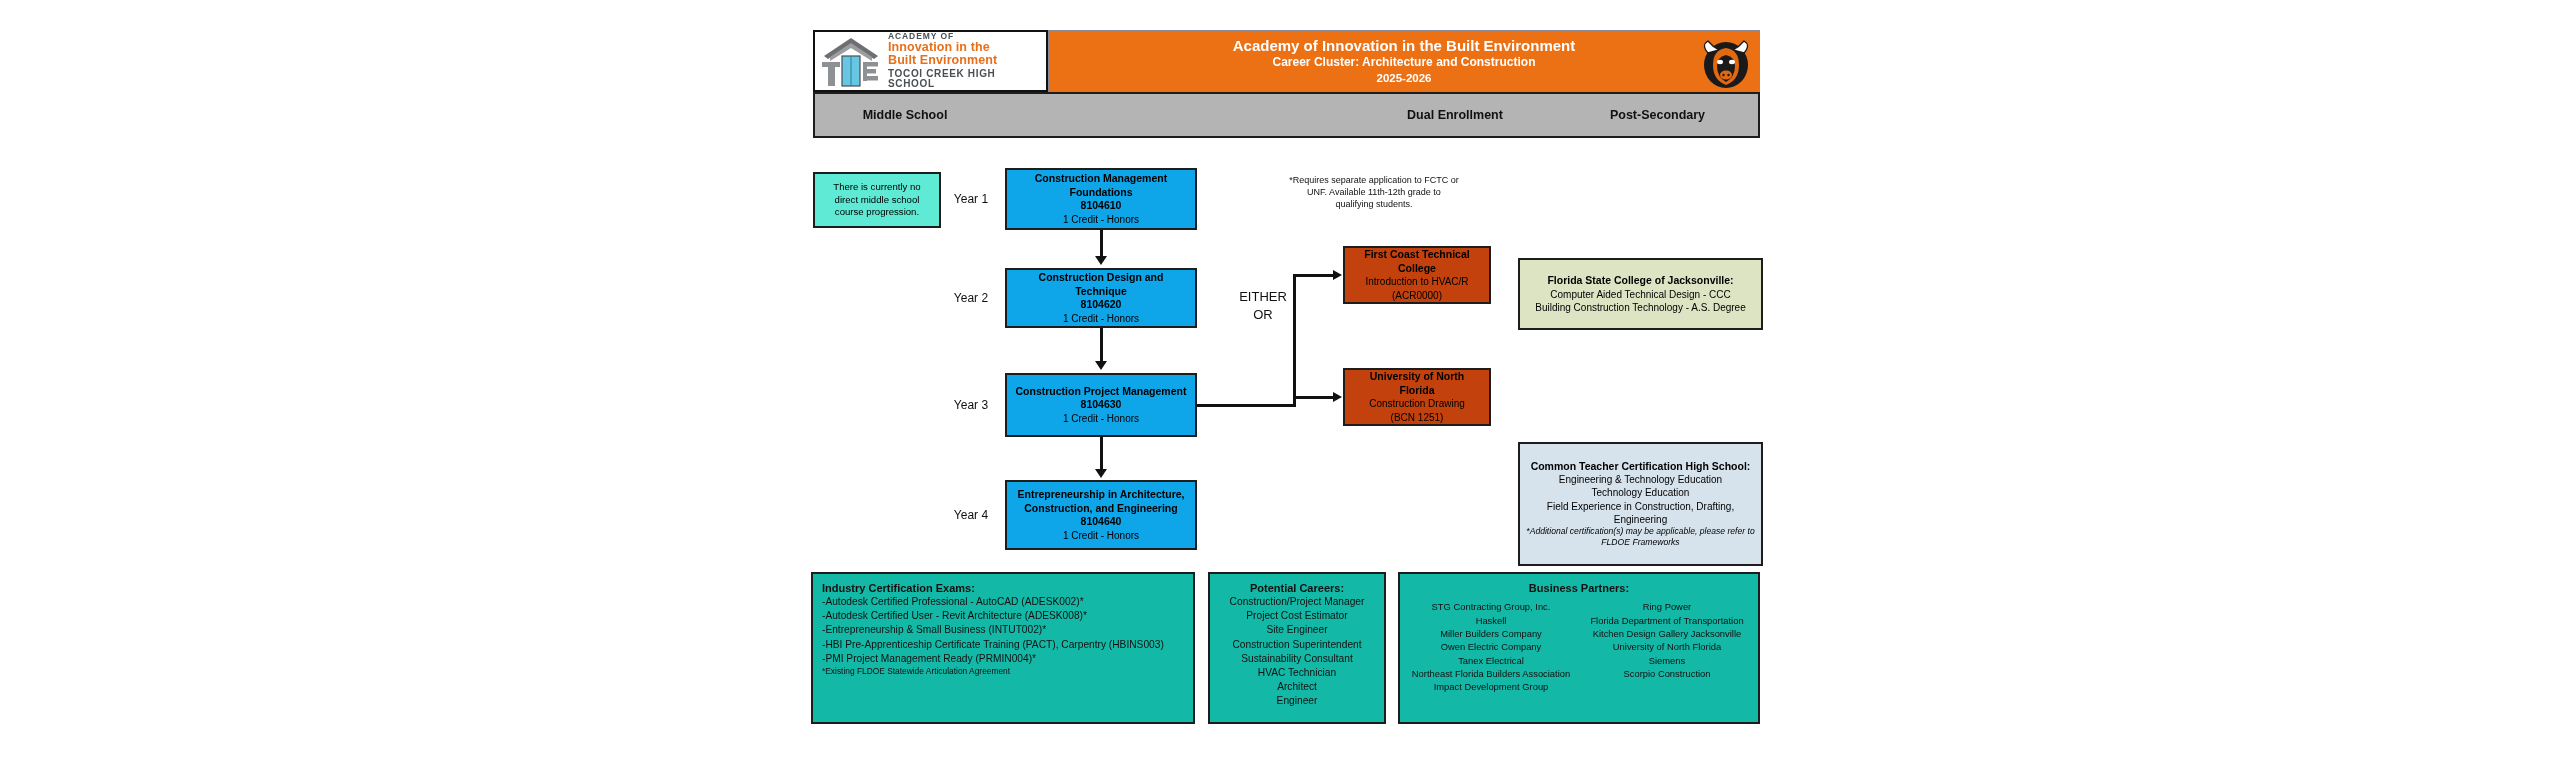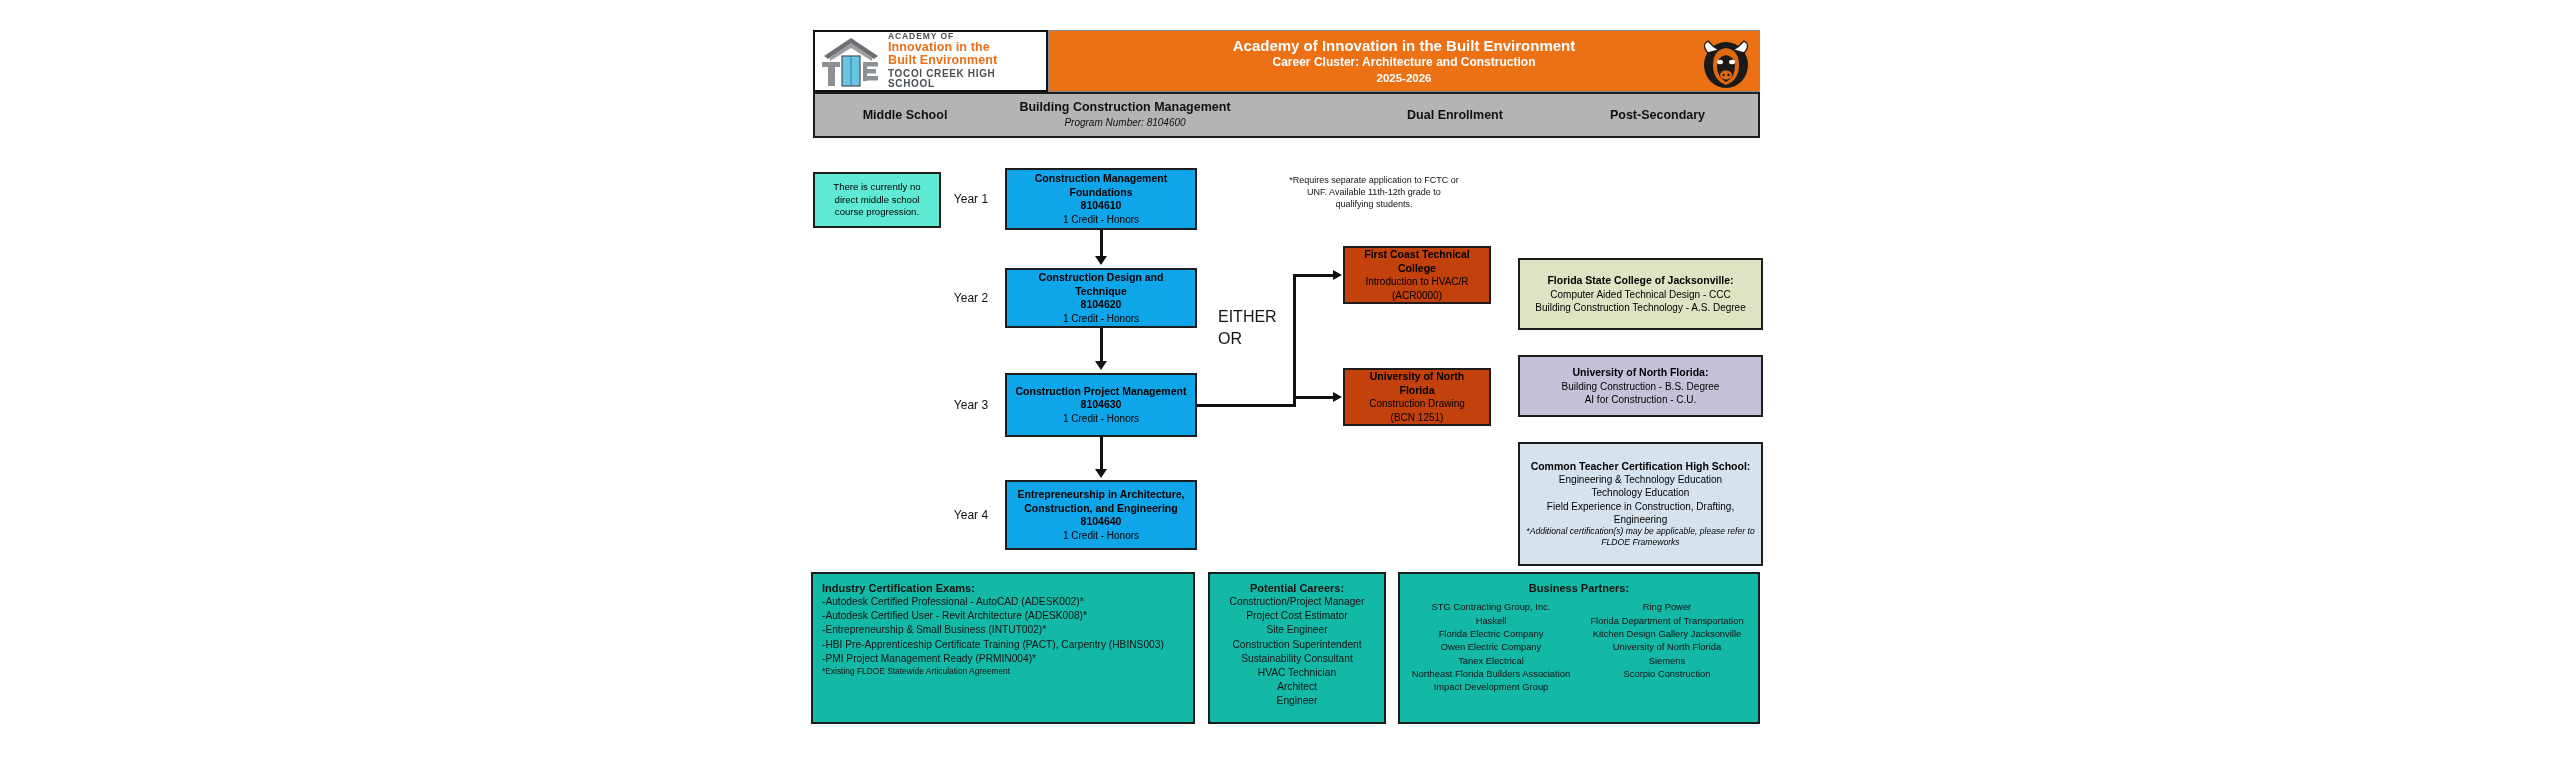--- a/index.html
+++ b/index.html
@@ -61,22 +61,22 @@
 
   .course { background:#0ea5e9; }
   #course-y1 { left:1005px; top:168px; width:192px; height:62px; }
   #course-y2 { left:1005px; top:268px; width:192px; height:60px; }
   #course-y3 { left:1005px; top:373px; width:192px; height:64px; }
   #course-y4 { left:1005px; top:480px; width:192px; height:70px; }
 
   .de-note { position:absolute; left:1288px; top:174px; width:172px; text-align:center;
              font-size:9px; line-height:1.35; color:#111; }
 
-  .either-or { position:absolute; left:1218px; top:306px; width:90px; 
-               font-size:16px; color:#111; line-height:1.4; }
+  .either-or { position:absolute; left:1218px; top:288px; width:90px; text-align:center;
+               font-size:13px; color:#111; line-height:1.4; }
 
   .pink { background:#c2410c; }
   #de-fctc { left:1343px; top:246px; width:148px; height:58px; }
   #de-unf  { left:1343px; top:368px; width:148px; height:58px; }
 
   #ps-fctc { left:1518px; top:169px; width:245px; height:72px; background:#f4ddd9; }
   #ps-fscj { left:1518px; top:258px; width:245px; height:72px; background:#dde4c4; }
   #ps-unf  { left:1518px; top:355px; width:245px; height:62px; background:#c6c1d8; }
   #ps-cert { left:1518px; top:442px; width:245px; height:124px; background:#d7e3ec; }
 
@@ -144,24 +144,20 @@
       <ellipse cx="27" cy="40" rx="6" ry="4.5" fill="#e2690f"></ellipse>
       <circle cx="24.5" cy="40" r="1.2" fill="#1a1a1a"></circle>
       <circle cx="29.5" cy="40" r="1.2" fill="#1a1a1a"></circle>
     </svg>
   </div>
 
   <div class="colhead">
     <div class="ch" id="ch-ms">
       <div class="ch-main">Middle School</div>
     </div>
-    <div class="ch" id="ch-bcm">
-      <div class="ch-main">Building Construction Management</div>
-      <div class="ch-sub">Program Number: 8104600</div>
-    </div>
     <div class="ch" id="ch-de">
       <div class="ch-main">Dual Enrollment</div>
     </div>
     <div class="ch" id="ch-ps">
       <div class="ch-main">Post-Secondary</div>
     </div>
   </div>
 
   <div class="box ms-note">
     <div class="b-line">There is currently no direct middle school course progression.</div>
@@ -222,25 +218,20 @@
   <div class="box pink" id="de-unf">
     <div class="b-title">University of North Florida</div>
     <div class="b-line">Construction Drawing</div>
     <div class="b-line">(BCN 1251)</div>
   </div>
 
   <div class="box" id="ps-fscj">
     <div class="b-title">Florida State College of Jacksonville:</div>
     <div class="b-line">Computer Aided Technical Design - CCC</div>
     <div class="b-line">Building Construction Technology - A.S. Degree</div>
-  </div>
-  <div class="box" id="ps-unf">
-    <div class="b-title">University of North Florida:</div>
-    <div class="b-line">Building Construction - B.S. Degree</div>
-    <div class="b-line">AI for Construction - C.U.</div>
   </div>
   <div class="box" id="ps-cert">
     <div class="b-title">Common Teacher Certification High School:</div>
     <div class="b-line">Engineering &amp; Technology Education</div>
     <div class="b-line">Technology Education</div>
     <div class="b-line">Field Experience in Construction, Drafting, Engineering</div>
     <div class="b-ital">*Additional certification(s) may be applicable, please refer to FLDOE Frameworks</div>
   </div>
 
   <div class="panel" id="panel-cert">
@@ -264,21 +255,21 @@
     <div class="p-item">Architect</div>
     <div class="p-item">Engineer</div>
   </div>
 
   <div class="panel center" id="panel-biz">
     <div class="p-head">Business Partners:</div>
     <div class="biz-cols">
       <div class="biz-col">
         <div class="biz-item">STG Contracting Group, Inc.</div>
         <div class="biz-item">Haskell</div>
-        <div class="biz-item">Florida Electric Company</div>
+        <div class="biz-item">Miller Builders Company</div>
         <div class="biz-item">Owen Electric Company</div>
         <div class="biz-item">Tanex Electrical</div>
         <div class="biz-item">Northeast Florida Builders Association</div>
         <div class="biz-item">Impact Development Group</div>
       </div>
       <div class="biz-col">
         <div class="biz-item">Ring Power</div>
         <div class="biz-item">Florida Department of Transportation</div>
         <div class="biz-item">Kitchen Design Gallery Jacksonville</div>
         <div class="biz-item">University of North Florida</div>

